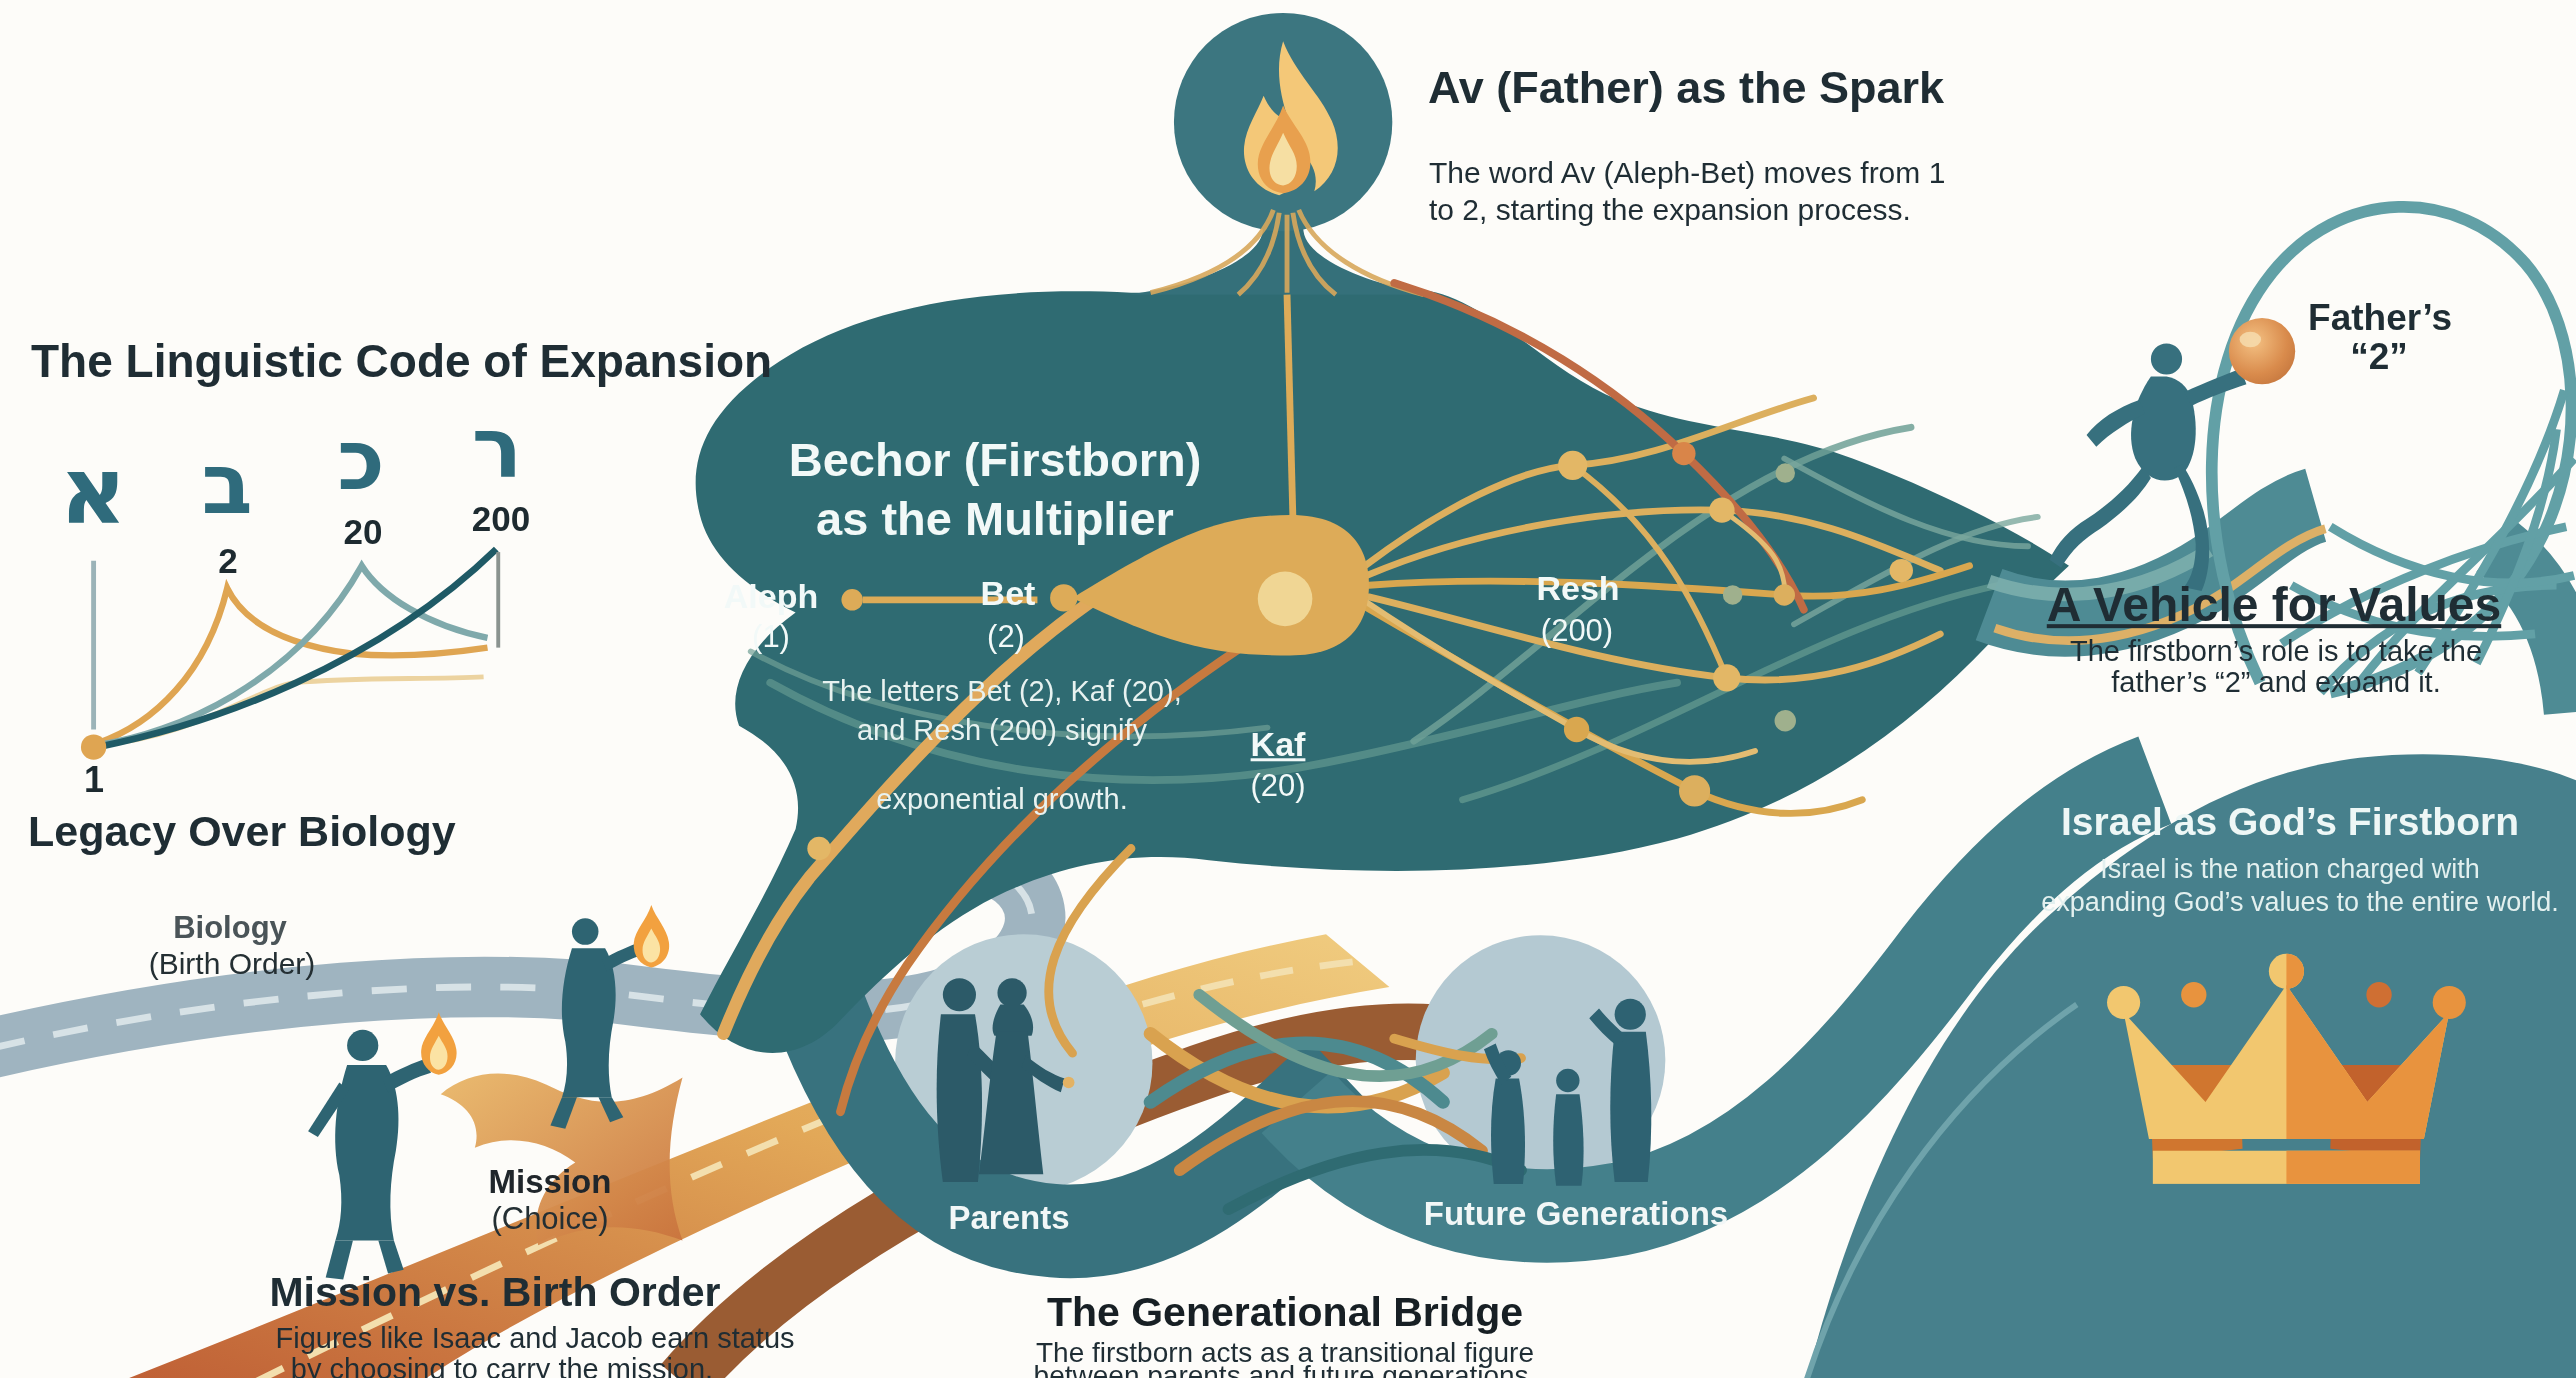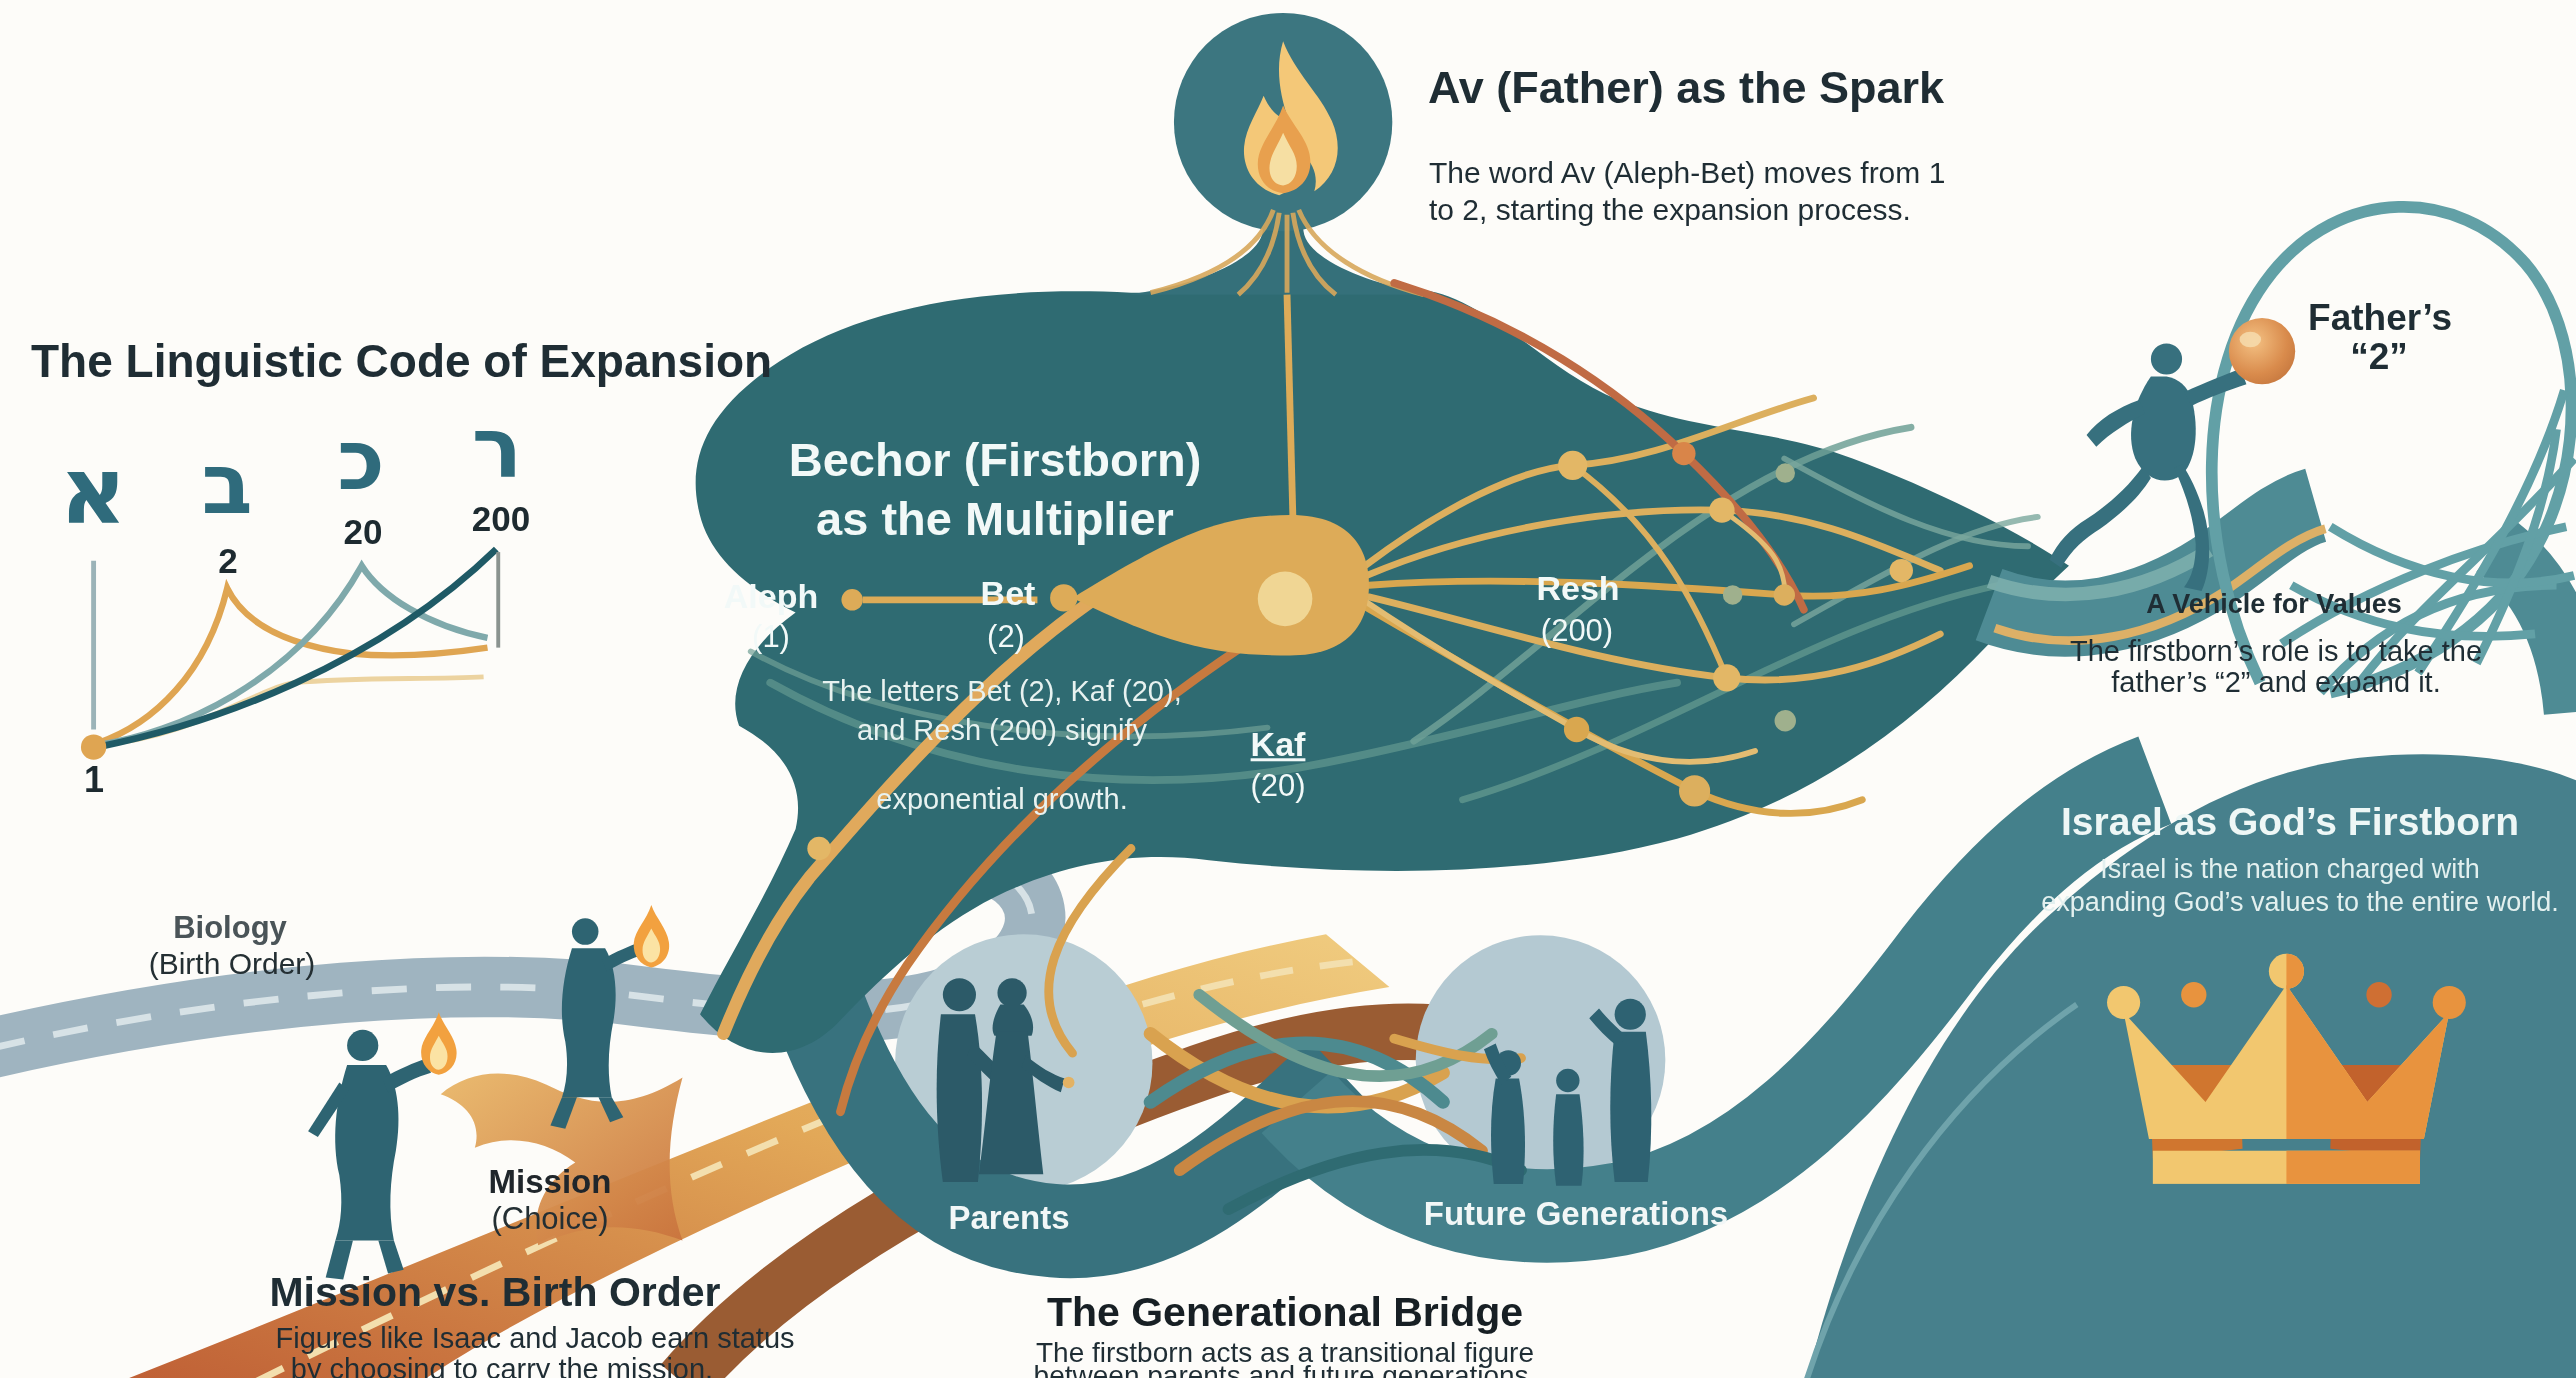--- a/index.html
+++ b/index.html
@@ -284,28 +284,29 @@
 <div class="t c b white" style="left:1578px;top:589px;font-size:34px;">Resh</div>
 <div class="t c white" style="left:1577px;top:631px;font-size:31px;">(200)</div>
 
 <div class="t c" style="left:1002px;top:692px;font-size:29px;color:#e8f2f0;">The letters Bet (2), Kaf (20),</div>
 <div class="t c" style="left:1002px;top:731px;font-size:29px;color:#e8f2f0;">and Resh (200) signify</div>
 <div class="t c" style="left:1002px;top:800px;font-size:29px;color:#e8f2f0;">exponential growth.</div>
 
 <div class="t c b dark" style="left:2380px;top:318px;font-size:37px;">Father’s</div>
 <div class="t c b dark" style="left:2379px;top:357px;font-size:37px;">“2”</div>
 
-<div class="t c b dark" style="left:2274px;top:605px;font-size:27px;">A Vehicle for Values</div>
+<div class="t c b dark" style="left:2274px;top:605px;font-size:48px;text-decoration:underline;">A Vehicle for Values</div>
 <div class="t c dark" style="left:2276px;top:652px;font-size:29px;">The firstborn’s role is to take the</div>
 <div class="t c dark" style="left:2276px;top:683px;font-size:29px;">father’s “2” and expand it.</div>
 
 <div class="t c b" style="left:2290px;top:822px;font-size:39px;color:#eef7f6;">Israel as God’s Firstborn</div>
 <div class="t c" style="left:2290px;top:870px;font-size:27px;color:#e3f0ef;">Israel is the nation charged with</div>
 <div class="t c" style="left:2300px;top:903px;font-size:27px;color:#e3f0ef;">expanding God’s values to the entire world.</div>
 
+<div class="t b dark" style="left:28px;top:807px;font-size:43px;">Legacy Over Biology</div>
 <div class="t c b" style="left:230px;top:928px;font-size:31px;color:#4a5458;">Biology</div>
 <div class="t c" style="left:232px;top:964px;font-size:30px;color:#242f33;">(Birth Order)</div>
 <div class="t c b" style="left:550px;top:1182px;font-size:33px;color:#20262b;">Mission</div>
 <div class="t c" style="left:550px;top:1219px;font-size:31px;color:#242f33;">(Choice)</div>
 
 <div class="t c b dark" style="left:495px;top:1293px;font-size:41px;">Mission vs. Birth Order</div>
 <div class="t c dark" style="left:502px;top:1339px;font-size:29px;margin-left:33px;">Figures like Isaac and Jacob earn status</div>
 <div class="t c dark" style="left:502px;top:1370px;font-size:29px;">by choosing to carry the mission.</div>
 
 <div class="t c b" style="left:1009px;top:1218px;font-size:33px;color:#f2f7f7;">Parents</div>

